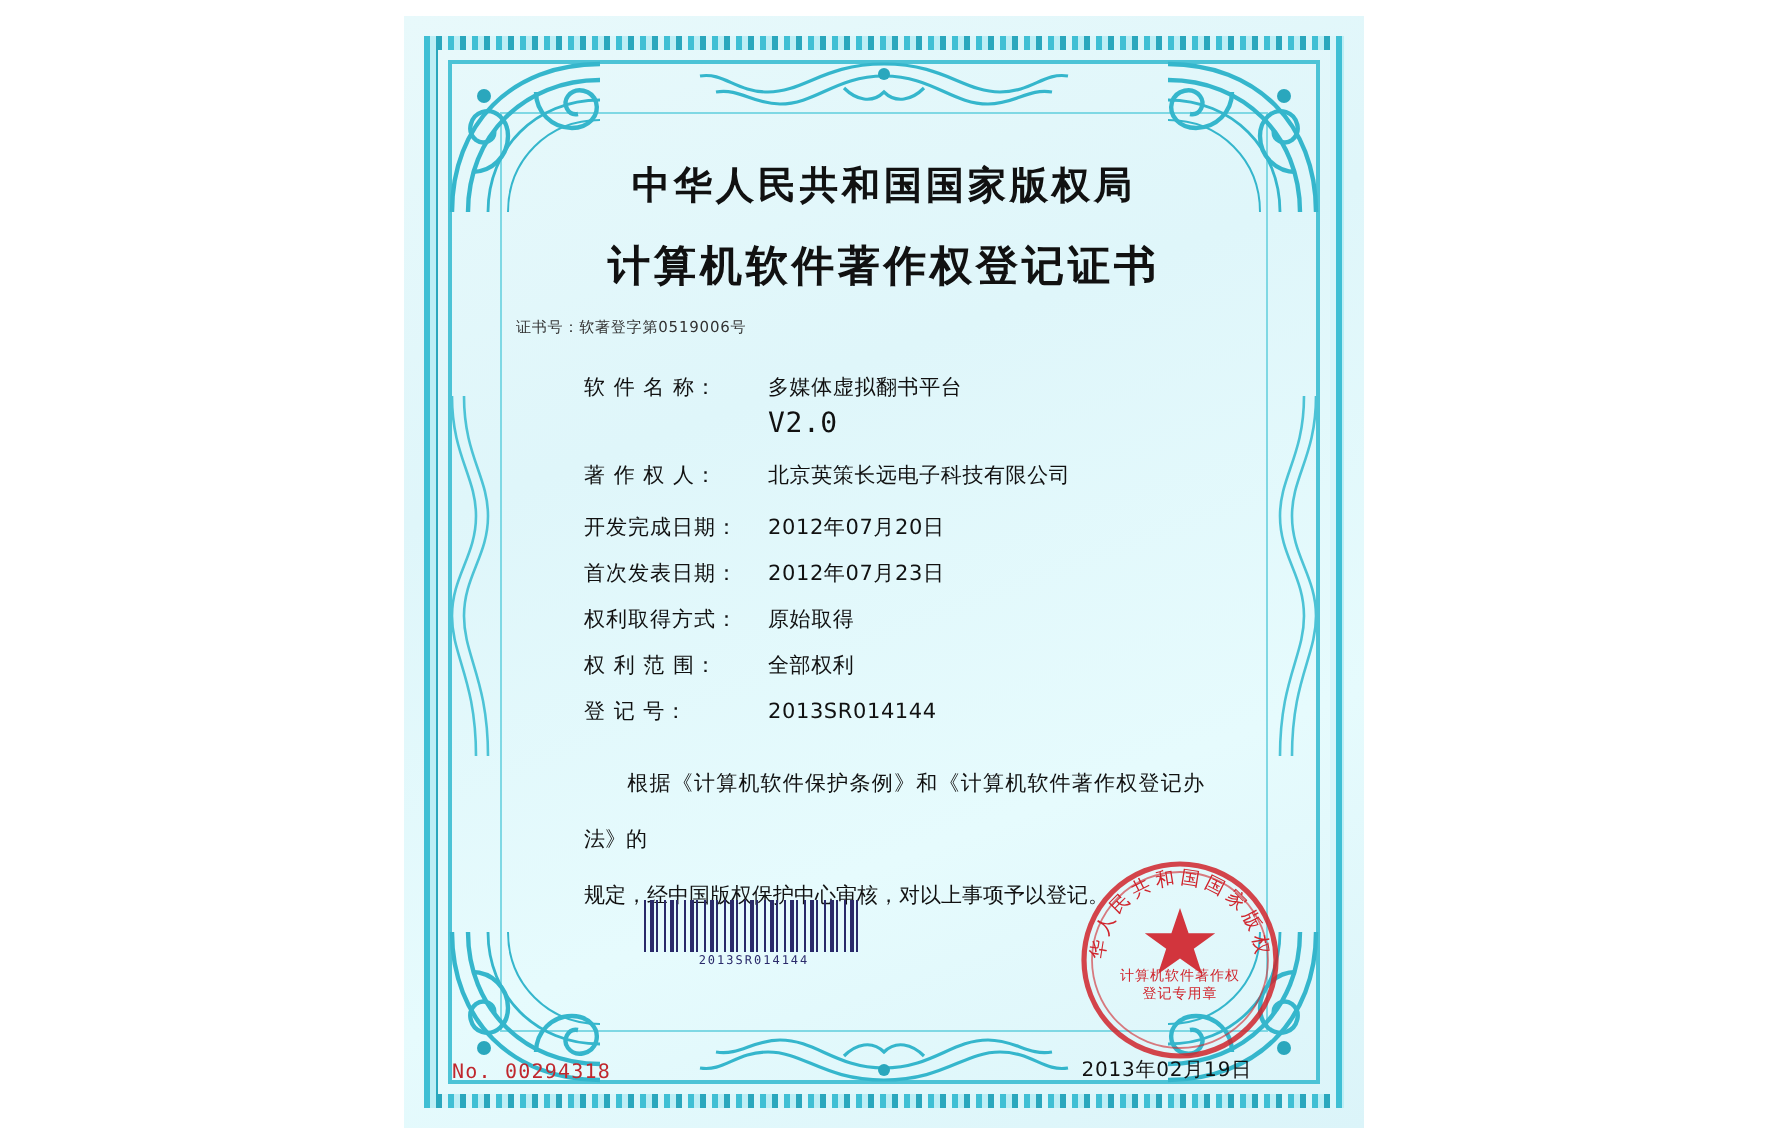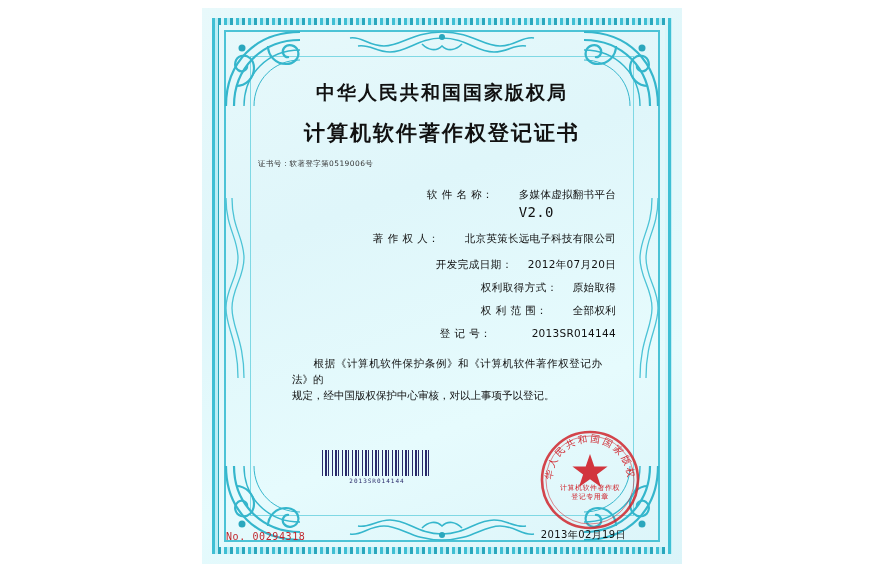--- a/index.html
+++ b/index.html
@@ -128,21 +128,20 @@
     margin-top: 18px;
     padding-left: 34px;
     padding-right: 10px;
   }
   .field-row {
     display: flex;
     align-items: flex-start;
     margin-bottom: 11px;
     font-size: 10.5px;
     line-height: 15px;
-    justify-content: flex-end;
   }
   .field-label {
     width: 92px;
     flex: 0 0 92px;
     color: #111;
     letter-spacing: 0.5px;
     white-space: nowrap;
   }
   .field-value {
     color: #111;
@@ -154,21 +153,21 @@
     font-family: "DejaVu Sans Mono", "Liberation Mono", monospace;
     font-size: 14px;
   }
   .row-tight { margin-bottom: 8px; }
 
   .paragraph {
     margin-top: 14px;
     padding-left: 34px;
     padding-right: 24px;
     font-size: 10.5px;
-    line-height: 16px;
+    line-height: 28px;
     text-align: justify;
     color: #111;
   }
   .paragraph .indent { display: inline-block; width: 21px; }
 
   
   .barcode {
     position: absolute;
     left: 120px;
     bottom: 80px;
@@ -358,20 +357,24 @@
       <div class="field-row">
         <div class="field-label">著 作 权 人：</div>
         <div class="field-value">北京英策长远电子科技有限公司</div>
       </div>
 
       <div class="field-row row-tight">
         <div class="field-label">开发完成日期：</div>
         <div class="field-value">2012年07月20日</div>
       </div>
 
+      <div class="field-row row-tight">
+        <div class="field-label">首次发表日期：</div>
+        <div class="field-value">2012年07月23日</div>
+      </div>
 
       <div class="field-row row-tight">
         <div class="field-label">权利取得方式：</div>
         <div class="field-value">原始取得</div>
       </div>
 
       <div class="field-row row-tight">
         <div class="field-label">权 利 范 围：</div>
         <div class="field-value">全部权利</div>
       </div>

